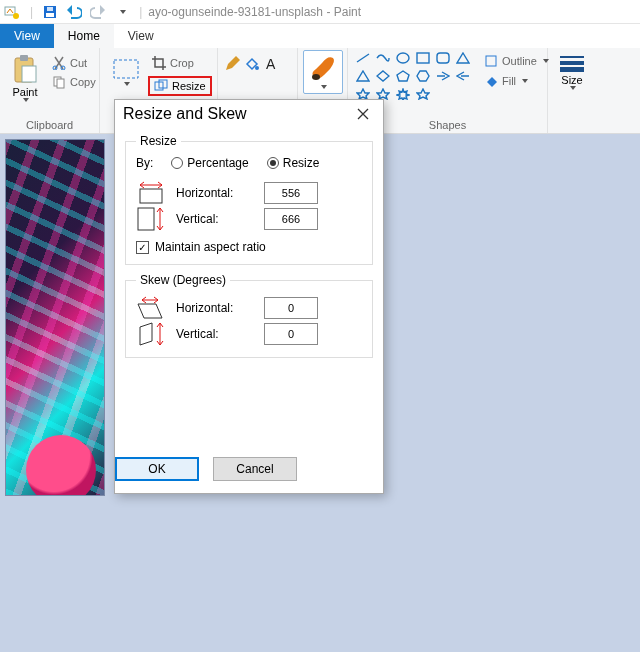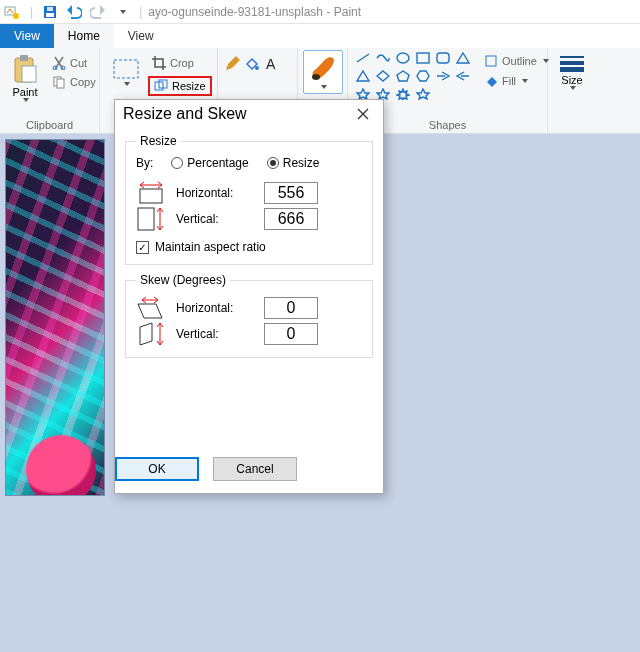--- a/index.html
+++ b/index.html
@@ -54,21 +54,21 @@
 .dlg-body { flex: 1; padding: 6px 10px; }
 fieldset { border: 1px solid #ddd; margin-bottom: 8px; padding: 8px 10px 10px 10px; }
 legend { padding: 0 4px; font-size: 12px; }
 .by-row { display: flex; align-items: center; gap: 18px; margin-bottom: 10px; }
 .radio { display: flex; align-items: center; gap: 4px; cursor: pointer; }
 .radio .dot { width: 12px; height: 12px; border: 1px solid #555; border-radius: 50%; display: flex; align-items: center; justify-content: center; }
 .radio.sel .dot::after { content:""; width:6px; height:6px; background:#333; border-radius:50%; }
 .dim-row { display: flex; align-items: center; gap: 10px; margin: 0 0; }
 .dim-icon { width: 30px; height: 26px; display:flex; align-items:center; justify-content:center; }
 .dim-label { width: 78px; }
-.dim-input { width: 54px; height: 22px; border: 1px solid #888; text-align: center; font-size: 16px; }
+.dim-input { width: 54px; height: 22px; border: 1px solid #888; text-align: center; font-size: 11px; }
 .chk-row { display:flex; align-items:center; gap:6px; margin-top:8px; }
 .chk { width:13px; height:13px; border:1px solid #555; display:flex; align-items:center; justify-content:center; font-size:10px; }
 .dlg-buttons { display:flex; gap:14px; padding: 8px 0 12px 0; }
 .dlg-btn { width: 84px; height: 24px; border: 1px solid #adadad; background: #e1e1e1; font-size: 12px; cursor: pointer; }
 .dlg-btn.primary { border: 2px solid #0078d7; background:#e5f1fb; }
 
 .tri { display:inline-block; width:0; height:0; border-left:3px solid transparent; border-right:3px solid transparent; border-top:4px solid #555; margin-left:2px; vertical-align:middle; }
 </style>
 </head>
 <body>

